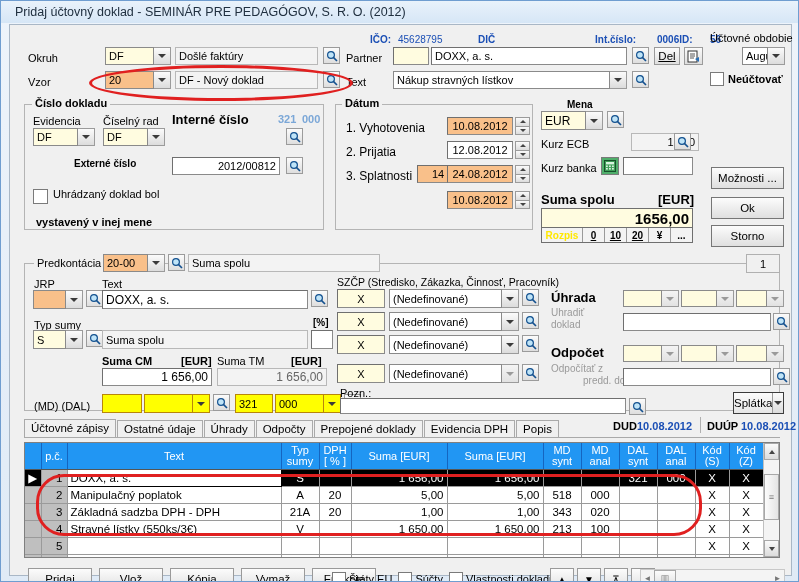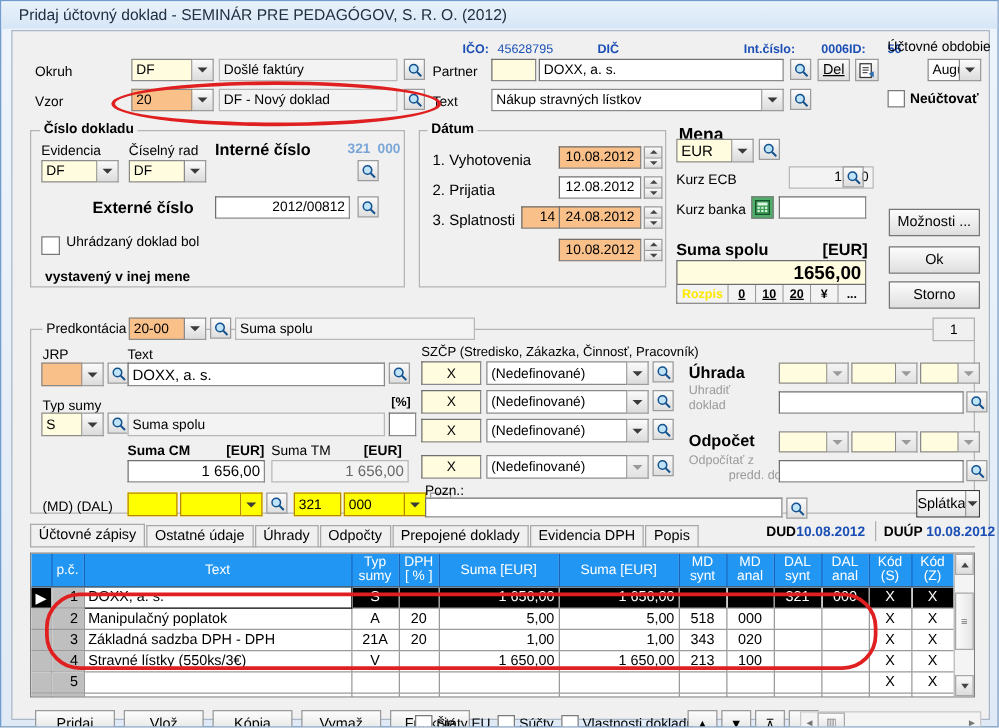--- a/index.html
+++ b/index.html
@@ -227,21 +227,21 @@
     <div class="abs lblb" style="left:162px;top:87px;font-size:13px;">Interné číslo</div>
     <div class="abs" style="left:268px;top:88px;color:#7ba7d7;font-weight:bold;font-size:11px;">321</div>
     <div class="abs" style="left:292px;top:88px;color:#7ba7d7;font-weight:bold;font-size:11px;">000</div>
     <div class="abs mag" style="left:276px;top:103px;">
       <svg width="12" height="12" viewBox="0 0 12 12">
           <circle cx="5" cy="5" r="3.4" fill="#bfe4f8" stroke="#14518f" stroke-width="1.2"></circle>
           <line x1="7.6" y1="7.6" x2="11" y2="11" stroke="#14518f" stroke-width="1.6"></line>
         </svg>
     </div>
 
-    <div class="abs lblb" style="left:64px;top:133px;font-size:13px;">Externé číslo</div>
+    <div class="abs lblb" style="left:64px;top:133px;font-size:10px;">Externé číslo</div>
     <div class="abs inp right" style="left:162px;top:132px;width:108px;height:18px;">2012/00812</div>
     <div class="abs mag" style="left:276px;top:132px;">
       <svg width="12" height="12" viewBox="0 0 12 12">
           <circle cx="5" cy="5" r="3.4" fill="#bfe4f8" stroke="#14518f" stroke-width="1.2"></circle>
           <line x1="7.6" y1="7.6" x2="11" y2="11" stroke="#14518f" stroke-width="1.6"></line>
         </svg>
     </div>
 
     <div class="abs" style="left:23px;top:163px;display:flex;align-items:flex-start;gap:5px;">
       <div class="cbx" style="width:13px;height:13px;margin-top:1px;"></div>
@@ -291,21 +291,21 @@
     <div class="abs inp center orangetx" style="left:437px;top:166px;width:66px;height:18px;">10.08.2012</div>
     <div class="abs spin" style="left:505px;top:166px;height:18px;">
         <div class="up">
           <i></i>
         </div>
         <div class="dn">
           <i></i>
         </div>
       </div>
 
-    <div class="abs lblb" style="left:533px;top:74px;font-size:14px;">Mena</div>
+    <div class="abs lblb" style="left:557px;top:74px;font-size:10px;">Mena</div>
     <div class="abs combo" style="left:531px;top:86px;width:62px;height:19px;">
       <div class="fld" style="font-size:12px;">EUR</div>
       <div class="btn dis">
           <i></i>
         </div>
     </div>
     <div class="abs mag" style="left:597px;top:86px;">
       <svg width="12" height="12" viewBox="0 0 12 12">
           <circle cx="5" cy="5" r="3.4" fill="#bfe4f8" stroke="#14518f" stroke-width="1.2"></circle>
           <line x1="7.6" y1="7.6" x2="11" y2="11" stroke="#14518f" stroke-width="1.6"></line>

